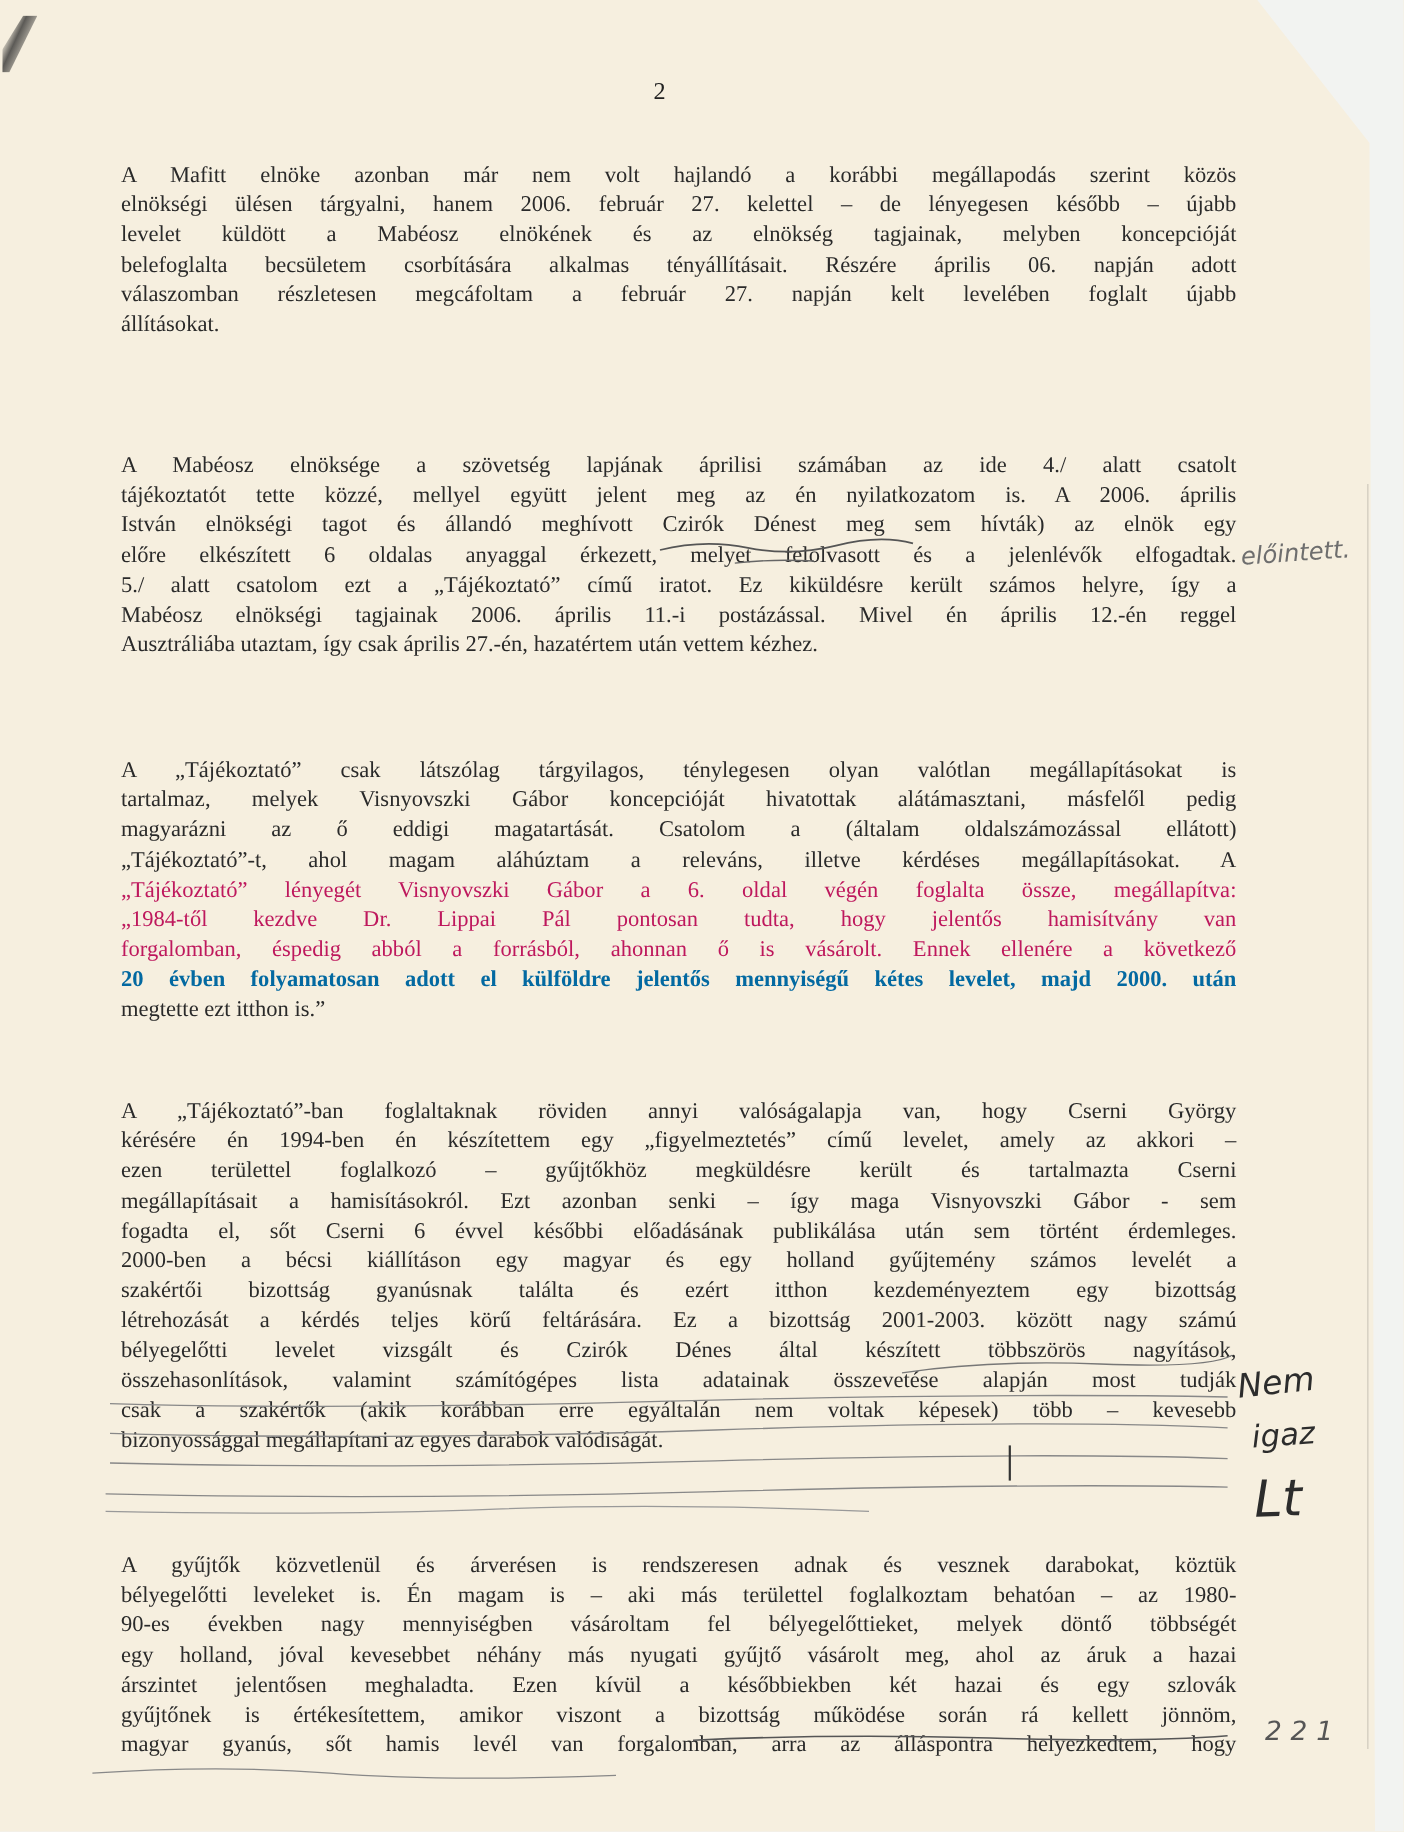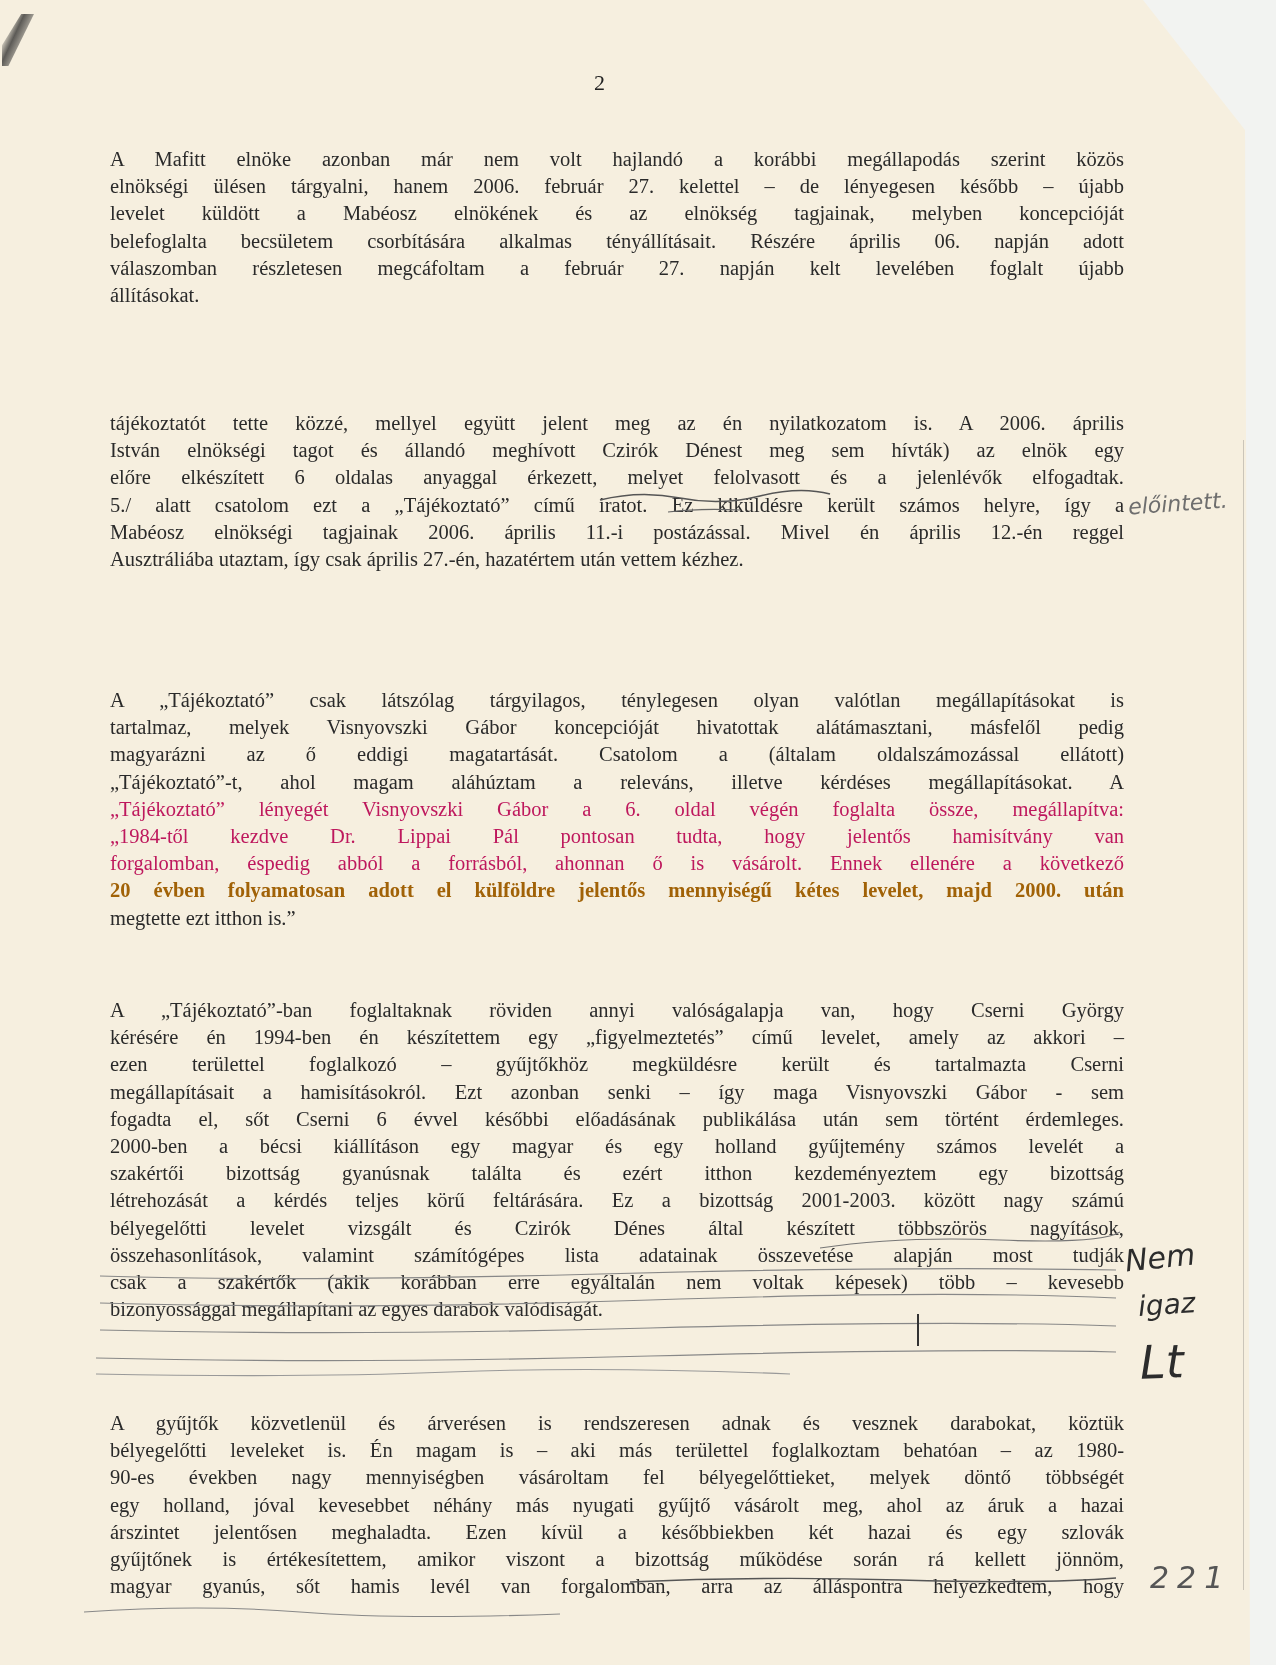--- a/index.html
+++ b/index.html
@@ -26,21 +26,21 @@
     position: absolute; left: 594px; top: 70px; font-size: 22px; color: #222;
   }
   .para {
     position: absolute; left: 98px; width: 1014px; font-size: 20.5px;
     line-height: 27.2px; color: #2a2a2a; margin: 12px;
     text-align: justify;
   }
   .line { display: block; white-space: nowrap; text-align-last: justify; text-align: justify; }
   .line.last { text-align-last: left; }
   .faded { color: #be185d; }
-  .faded-bold { color: #a16207; font-weight: bold; }
+  .faded-bold { color: #0369a1; font-weight: bold; }
   .pencil {
     position: absolute; font-family: "DejaVu Sans", sans-serif; color: #6e6e6e;
     font-style: italic;
   }
   .ink {
     position: absolute; font-family: "DejaVu Sans", sans-serif; color: #2c2c2c;
     font-style: italic;
   }
   svg.marks { position: absolute; left: 0; top: 0; width: 1276px; height: 1665px; pointer-events: none; }
 </style>
@@ -56,20 +56,21 @@
 <div class="para" style="top:134px">
   <span class="line">A Mafitt elnöke azonban már nem volt hajlandó a korábbi megállapodás szerint közös</span>
   <span class="line">elnökségi ülésen tárgyalni, hanem 2006. február 27. kelettel – de lényegesen később – újabb</span>
   <span class="line">levelet küldött a Mabéosz elnökének és az elnökség tagjainak, melyben koncepcióját</span>
   <span class="line">belefoglalta becsületem csorbítására alkalmas tényállításait. Részére április 06. napján adott</span>
   <span class="line">válaszomban részletesen megcáfoltam a február 27. napján kelt levelében foglalt újabb</span>
   <span class="line last">állításokat.</span>
 </div>
 
 <div class="para" style="top:398px">
+  <span class="line">A Mabéosz elnöksége a szövetség lapjának áprilisi számában az ide 4./ alatt csatolt</span>
   <span class="line">tájékoztatót tette közzé, mellyel együtt jelent meg az én nyilatkozatom is. A 2006. április</span>
   <span class="line">István elnökségi tagot és állandó meghívott Czirók Dénest meg sem hívták) az elnök egy</span>
   <span class="line">előre elkészített 6 oldalas anyaggal érkezett, melyet felolvasott és a jelenlévők elfogadtak.</span>
   <span class="line">5./ alatt csatolom ezt a „Tájékoztató” című iratot. Ez kiküldésre került számos helyre, így a</span>
   <span class="line">Mabéosz elnökségi tagjainak 2006. április 11.-i postázással. Mivel én április 12.-én reggel</span>
   <span class="line last">Ausztráliába utaztam, így csak április 27.-én, hazatértem után vettem kézhez.</span>
 </div>
 
 <div class="para" style="top:675px">
   <span class="line">A „Tájékoztató” csak látszólag tárgyilagos, ténylegesen olyan valótlan megállapításokat is</span>
@@ -105,21 +106,21 @@
   <span class="line">egy holland, jóval kevesebbet néhány más nyugati gyűjtő vásárolt meg, ahol az áruk a hazai</span>
   <span class="line">árszintet jelentősen meghaladta. Ezen kívül a későbbiekben két hazai és egy szlovák</span>
   <span class="line">gyűjtőnek is értékesítettem, amikor viszont a bizottság működése során rá kellett jönnöm,</span>
   <span class="line">magyar gyanús, sőt hamis levél van forgalomban, arra az álláspontra helyezkedtem, hogy</span>
 </div>
 
 <div class="pencil" style="left:1128px; top:491px; font-size:22px; transform:rotate(-4deg);">előintett.</div>
 <div class="ink" style="left:1125px; top:1240px; font-size:30px; transform:rotate(-6deg);">Nem</div>
 <div class="ink" style="left:1138px; top:1288px; font-size:28px; transform:rotate(-4deg);">igaz</div>
 <div class="ink" style="left:1140px; top:1335px; font-size:46px; transform:rotate(-2deg);">Lt</div>
-<div class="ink" style="left:1150px; top:1560px; font-size:30px; letter-spacing:8px; color:#555;">221</div>
+<div class="ink" style="left:1150px; top:1560px; font-size:24px; letter-spacing:8px; color:#555;">221</div>
 
 <svg class="marks">
   <path d="M600 500 Q640 490 680 498 T760 496 T830 494" stroke="#555" stroke-width="1.6" fill="none"></path>
   <path d="M668 512 Q700 508 740 510" stroke="#666" stroke-width="1.2" fill="none"></path>
   <path d="M820 1248 Q900 1236 1000 1240 T1120 1232" stroke="#777" stroke-width="1.2" fill="none"></path>
   <path d="M100 1276 Q300 1282 600 1274 T1116 1270" stroke="#888" stroke-width="1.2" fill="none"></path>
   <path d="M100 1303 Q350 1310 650 1300 T1116 1298" stroke="#888" stroke-width="1.2" fill="none"></path>
   <path d="M100 1330 Q350 1336 650 1328 T1116 1326" stroke="#888" stroke-width="1.2" fill="none"></path>
   <path d="M96 1358 Q350 1364 650 1356 T1116 1352" stroke="#888" stroke-width="1.2" fill="none"></path>
   <path d="M96 1374 Q300 1378 450 1372 T790 1374" stroke="#999" stroke-width="1.1" fill="none"></path>

